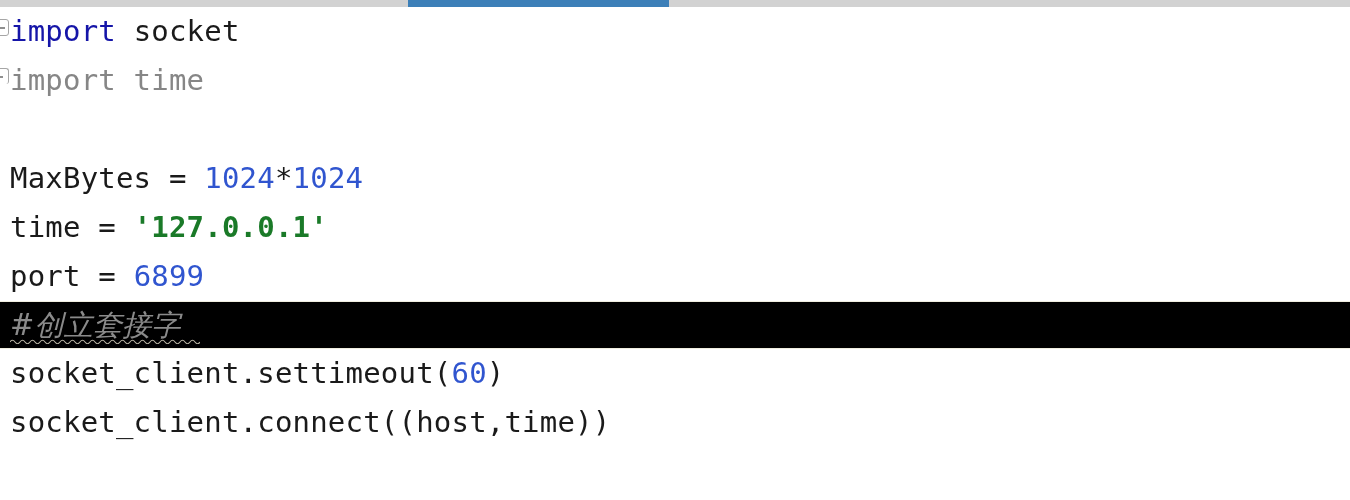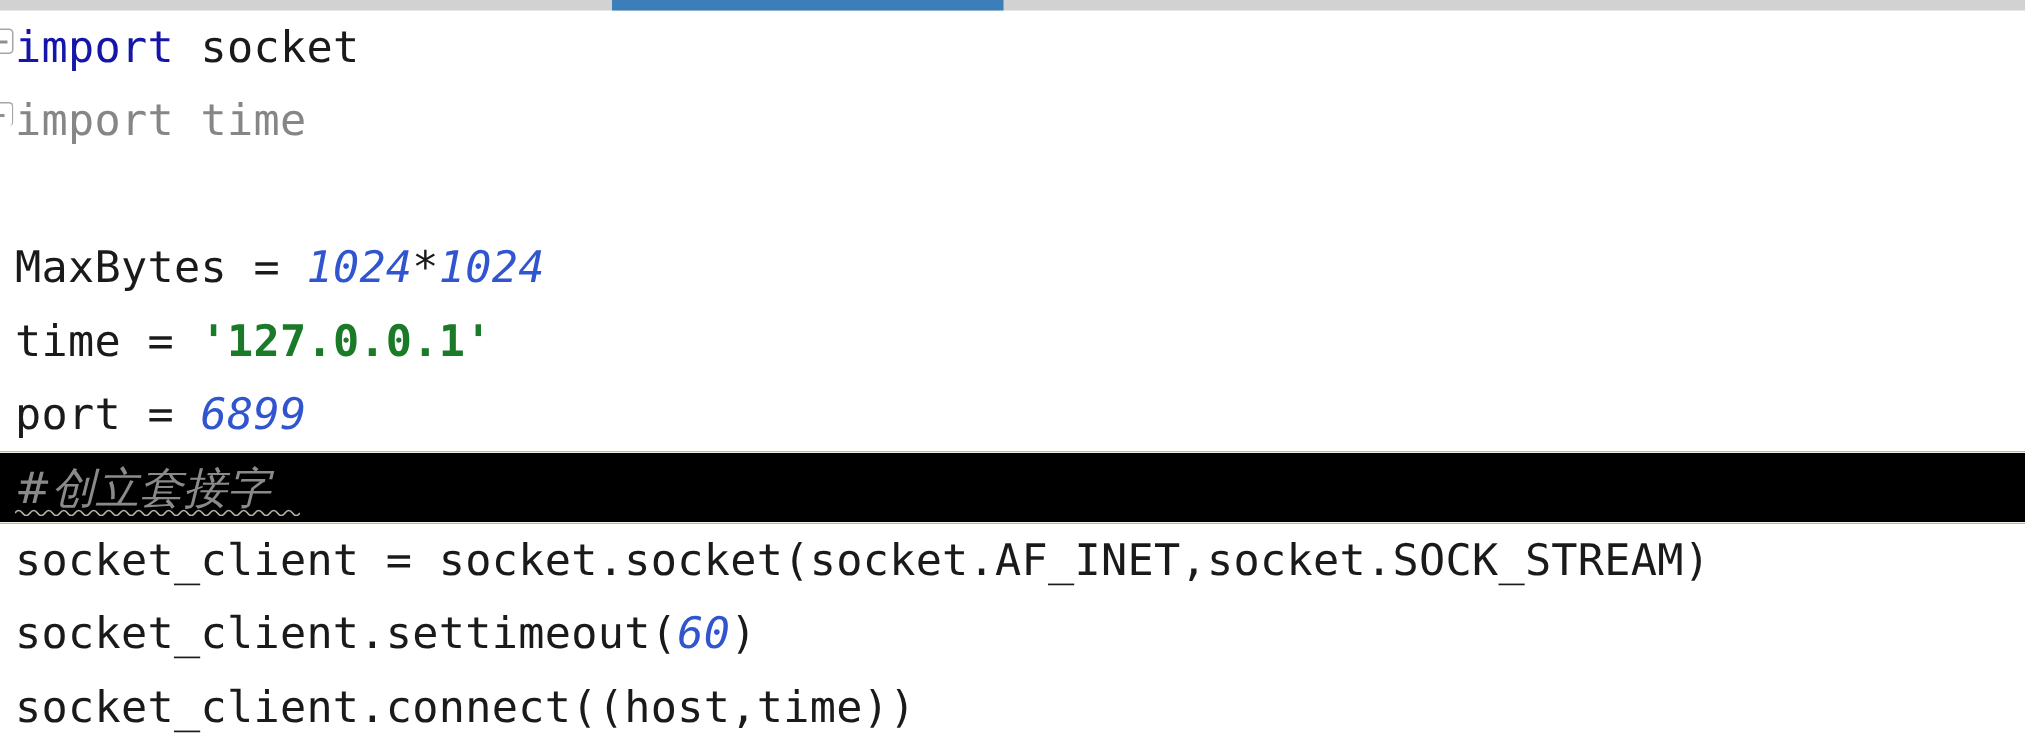--- a/index.html
+++ b/index.html
@@ -121,21 +121,21 @@
   }
   .line.current::before { top: 0; }
   .line.current::after  { bottom: 0; }
 
   
   .line.blank { height: 49px; }
 
   
   .tok-kw      { color: #1515a8; }
   .tok-plain   { color: #1a1a1a; }
-  .tok-num     { color: #3055cf; font-style: italic; }
+  .tok-num     { color: #3055cf; }
   .tok-str     { color: #1a7a28; font-weight: bold; }
   .tok-dim     { color: #868686; }
 
   .tok-comment {
     color: #8a8a8a;
     font-style: italic;
     font-family: "DejaVu Serif", "Liberation Serif", serif;
     position: relative;
   }
 
@@ -182,18 +182,17 @@
   <div class="code">
       <div class="line"><span class="tok-kw">import</span><span class="tok-plain"> socket</span></div>
       <div class="line"><span class="tok-dim">import time</span></div>
       <div class="line blank"></div>
       <div class="line"><span class="tok-plain">MaxBytes = </span><span class="tok-num">1024</span><span class="tok-plain">*</span><span class="tok-num">1024</span></div>
       <div class="line"><span class="tok-plain">time = </span><span class="tok-str">'127.0.0.1'</span></div>
       <div class="line"><span class="tok-plain">port = </span><span class="tok-num">6899</span></div>
       <div class="line current"><span class="tok-comment">#创立套接字</span><span class="squiggle"><svg width="190" height="6" viewBox="0 0 190 6">
             <path d="M0 4 Q2.5 0.6 5 4 T10 4 T15 4 T20 4 T25 4 T30 4 T35 4 T40 4 T45 4 T50 4 T55 4 T60 4 T65 4 T70 4 T75 4 T80 4 T85 4 T90 4 T95 4 T100 4 T105 4 T110 4 T115 4 T120 4 T125 4 T130 4 T135 4 T140 4 T145 4 T150 4 T155 4 T160 4 T165 4 T170 4 T175 4 T180 4 T185 4 T190 4" fill="none" stroke="#b9b4a2" stroke-width="1.1"></path>
           </svg></span><span class="caret"></span></div>
-      <div class="line"><span class="tok-plain">socket_client = socket.socket(socket.AF_INET,socket.SOCK_STREAM)</span></div>
       <div class="line"><span class="tok-plain">socket_client.settimeout(</span><span class="tok-num">60</span><span class="tok-plain">)</span></div>
       <div class="line"><span class="tok-plain">socket_client.connect((host,time))</span></div>
     </div>
 
 </div>
 
 </body></html>

